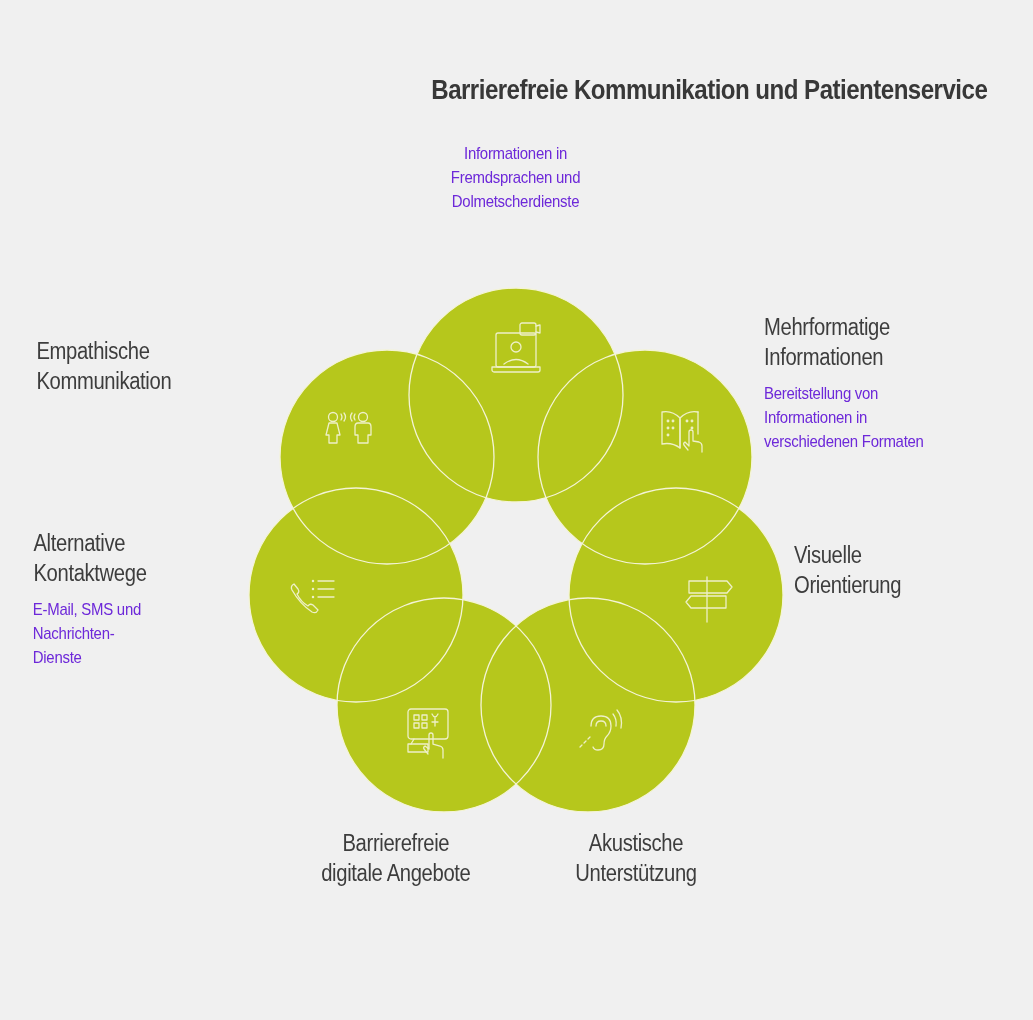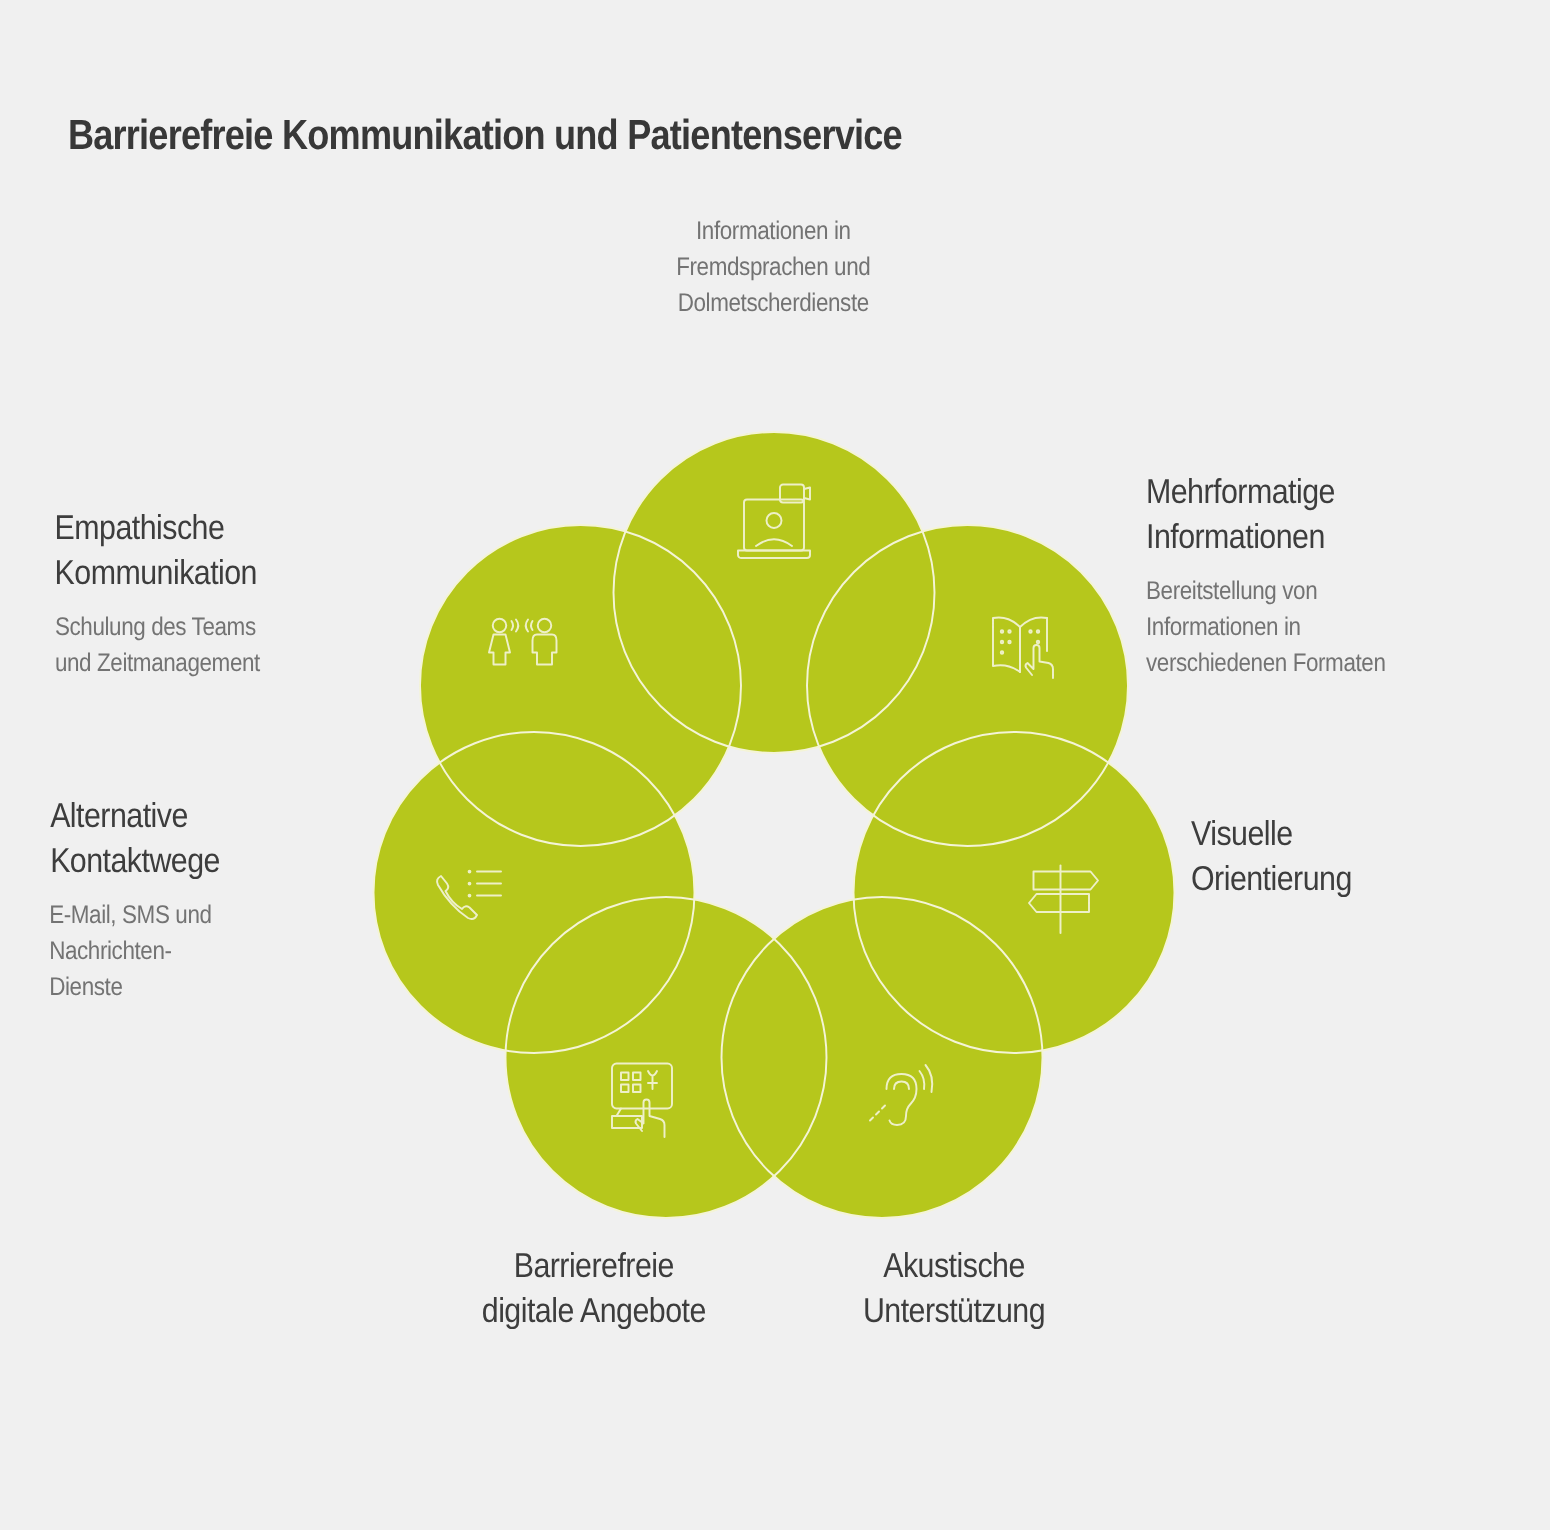--- a/index.html
+++ b/index.html
@@ -6,32 +6,32 @@
     body {
       width: 1033px; height: 1020px;
       background: #f0f0f0;
       position: relative;
       overflow: hidden;
       font-family: "Liberation Sans", "DejaVu Sans", sans-serif;
       color: #3b3b3b;
     }
     .title {
       position: absolute; left: 0; width: 1033px; top: 74px;
-      text-align: left; font-size: 28px; font-weight: bold;
+      text-align: right; font-size: 28px; font-weight: bold;
       color: #383838; letter-spacing: -0.6px;
     }
     .title span { display: inline-block; transform: scaleX(0.86); transform-origin: center; }
     svg.diagram { position: absolute; left: 0; top: 0; }
     .label { position: absolute; }
     .label .head {
       font-size: 23px; line-height: 30px; color: #3d3d3d;
       letter-spacing: -0.4px; white-space: pre-line;
     }
     .label .desc {
-      font-size: 17px; line-height: 24px; color: #737373;
+      font-size: 17px; line-height: 24px; color: #6d28d9;
       margin-top: 10px; letter-spacing: -0.3px; white-space: pre-line;
     }
     .c { text-align: center; }
     .r { text-align: left; }
     .l { text-align: left; }
     .sx { display: inline-block; transform: scaleX(0.88); }
     .c .sx { transform-origin: center; }
     .r .sx { transform-origin: right; }
     .l .sx { transform-origin: left; }
   </style>
@@ -163,15 +163,13 @@
   <div class="head"><span class="sx">Alternative
 Kontaktwege</span></div>
   <div class="desc"><span class="sx">E-Mail, SMS und
 Nachrichten-
 Dienste</span></div>
 </div>
 
 <div class="label r" style="left:18px; top:336px; width:250px;">
   <div class="head"><span class="sx">Empathische
 Kommunikation</span></div>
-  <div class="desc"><span class="sx">Schulung des Teams
-und Zeitmanagement</span></div>
 </div>
 
 </body></html>

